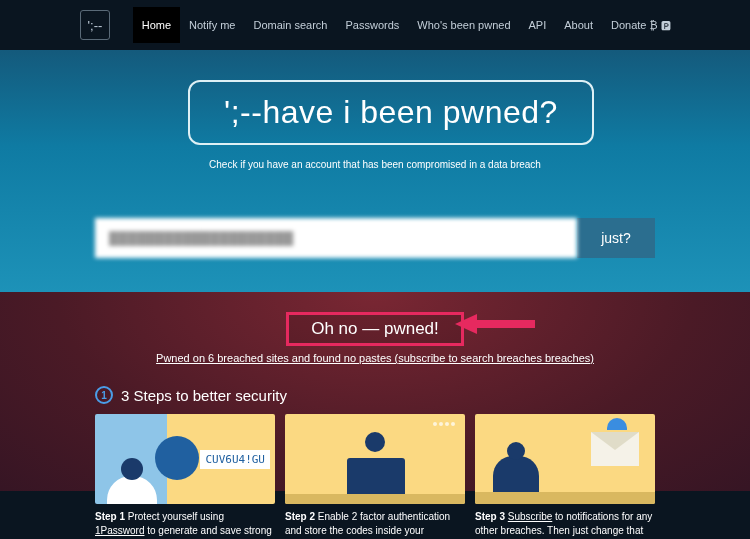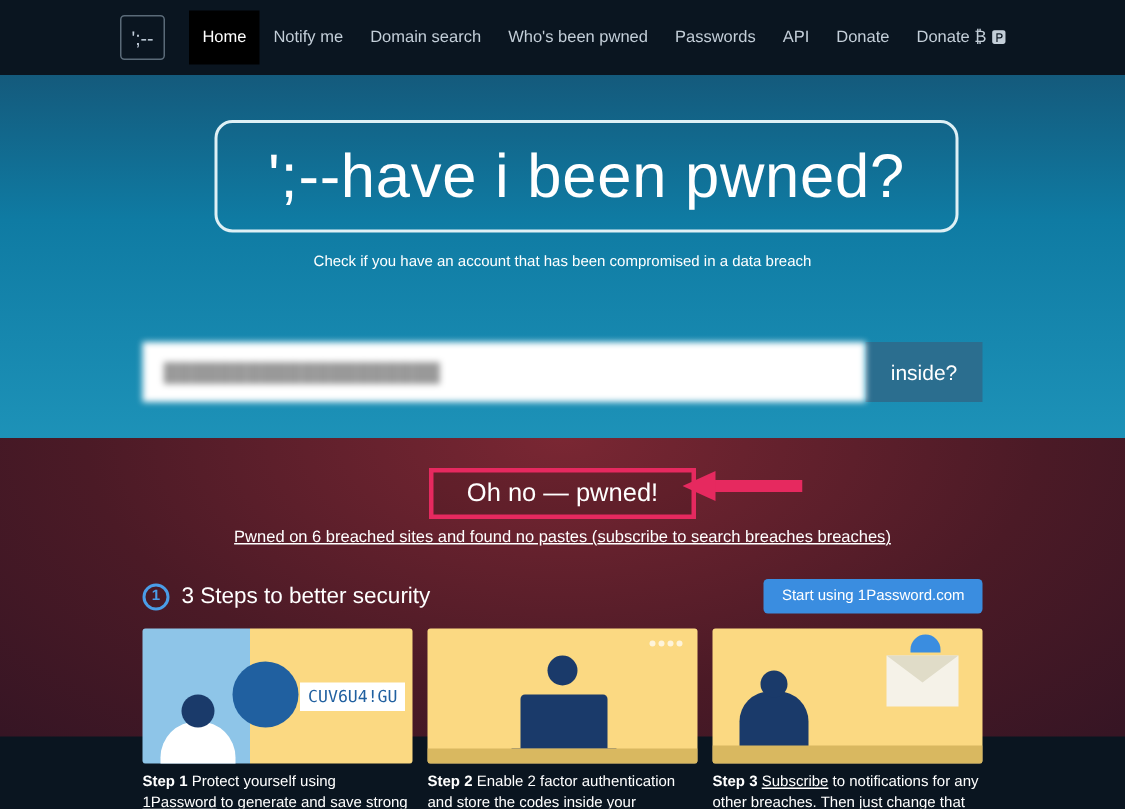--- a/index.html
+++ b/index.html
@@ -23,21 +23,21 @@
 }
 .nav a.active { background: #000; color: #fff; }
 .hero {
   height: 242px;
   background: linear-gradient(180deg, #145a7c 0%, #0f7ba3 40%, #1d92b8 100%);
   display: flex; flex-direction: column; align-items: center; padding-top: 30px;
 }
 .title-box {
   border: 2px solid #def0f5; border-radius: 12px;
   padding: 12px 34px; color: #fff;
-  font-size: 41px; font-weight: 400; letter-spacing: 0.5px; margin-left: 32px;
+  font-size: 32px; font-weight: 400; letter-spacing: 0.5px; margin-left: 32px;
 }
 .subtitle { color: #fff; font-size: 10px; margin-top: 14px; }
 .search-row {
   margin-top: 48px; display: flex; width: 560px; height: 40px;
 }
 .search-input {
   flex: 1; background: #fff; border: none; padding: 0 14px;
   font-size: 13px; color: #999; filter: blur(2px);
 }
 .search-btn {
@@ -108,53 +108,52 @@
 </style>
 </head>
 <body>
 
 <div class="topbar">
   <div class="logo-box">';--</div>
   <nav class="nav">
     <a class="active">Home</a>
     <a>Notify me</a>
     <a>Domain search</a>
+    <a>Passwords</a>
     <a>Who's been pwned</a>
-    <a>Passwords</a>
     <a>API</a>
-    <a>Donate</a>
+    <a>About</a>
     <a>Donate ₿ 🅿</a>
   </nav>
 </div>
 
 <section class="hero">
   <div class="title-box">';--have i been pwned?</div>
   <div class="subtitle">Check if you have an account that has been compromised in a data breach</div>
   <div class="search-row">
     <input class="search-input" value="████████████████████" style="">
-    <button class="search-btn">inside?</button>
+    <button class="search-btn">just?</button>
   </div>
 </section>
 
 <section class="result">
   <div class="pwned-badge">Oh no — pwned!</div>
   <svg class="arrow" viewBox="0 0 80 24">
     <path d="M80 12 L18 12" stroke="#e6295f" stroke-width="8" fill="none"></path>
     <path d="M0 12 L22 2 L22 22 Z" fill="#e6295f"></path>
   </svg>
   <div class="result-sub">
     <span>Pwned on 6 breached sites and found no pastes (</span><span style="text-decoration:underline;cursor:pointer">subscribe to search breaches breaches</span><span>)</span>
   </div>
 
   <div class="steps-header">
     <div class="steps-left">
       <span class="onep-icon">1</span>
       <span class="steps-title">3 Steps to better security</span>
     </div>
-    <button class="cta-btn">Start using 1Password.com</button>
   </div>
 
   <div class="cards">
     <div class="card card1">
       <div class="card-img">
         <div class="body"></div>
           <div class="head"></div>
           <div class="disc"></div>
         <div class="tag">CUV6U4!GU</div>
       </div>

